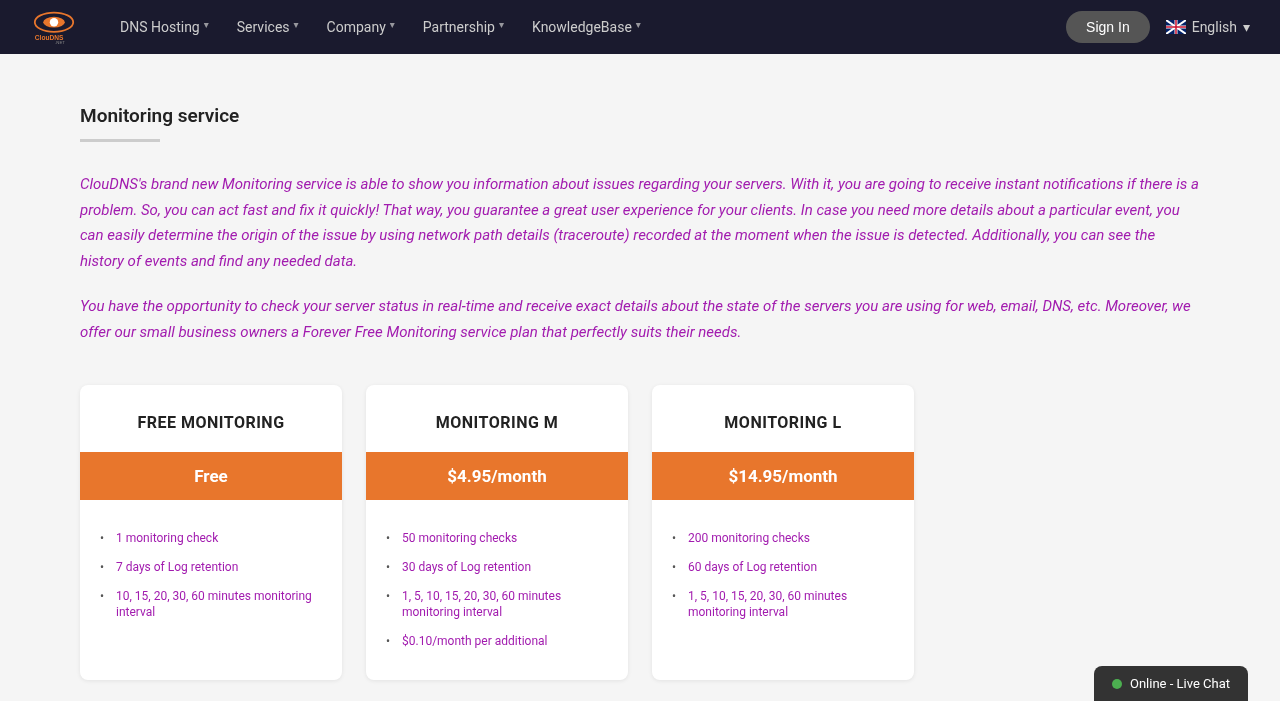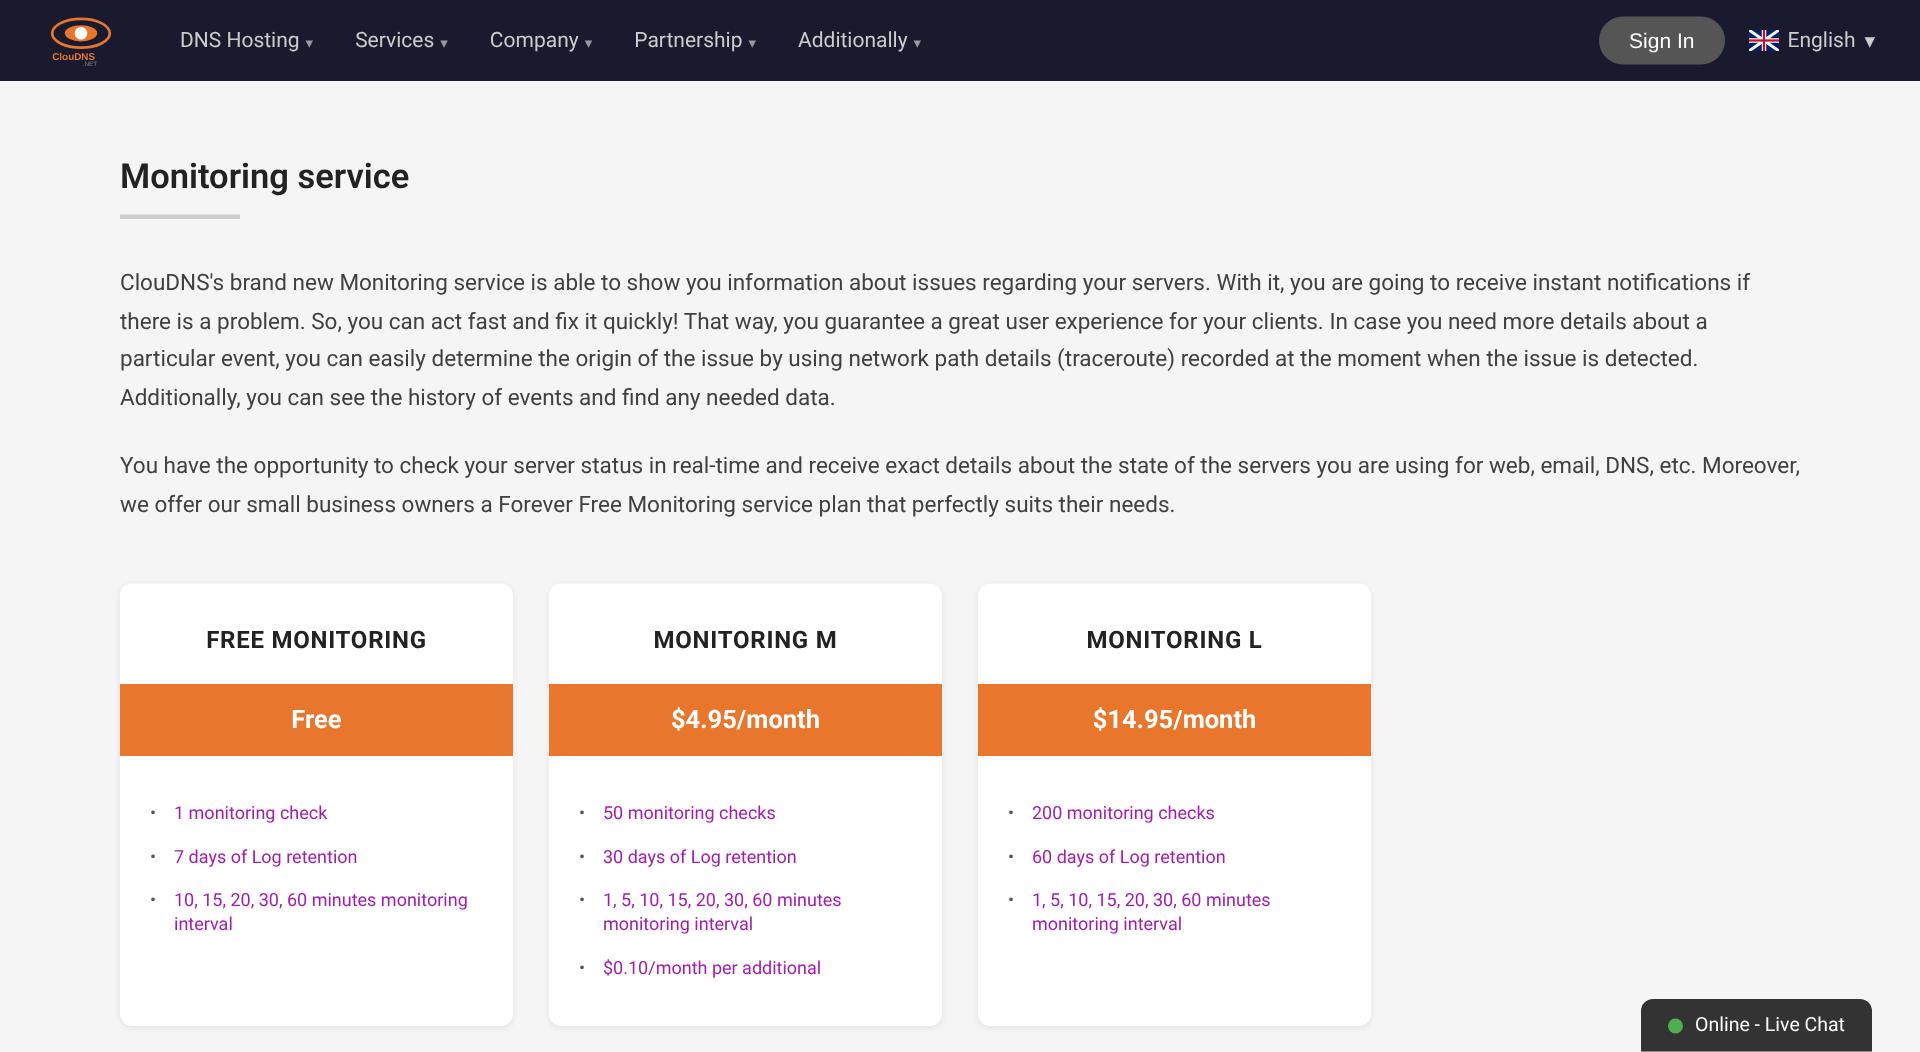--- a/index.html
+++ b/index.html
@@ -28,21 +28,21 @@
       align-items: center;
       gap: 4px;
       flex: 1;
     }
     .nav-item {
       color: #ccc;
       font-size: 14px;
       padding: 6px 12px;
       cursor: pointer;
       display: flex;
-      align-items: flex-end;
+      align-items: flex-start;
       gap: 4px;
       border-radius: 4px;
       white-space: nowrap;
     }
     .nav-item .chevron {
       font-size: 10px;
       opacity: 0.7;
     }
     .nav-right {
       display: flex;
@@ -68,36 +68,37 @@
       justify-content: center;
     }
 
     
     .content {
       max-width: 1200px;
       margin: 0 auto;
       padding: 50px 40px 40px;
     }
     .page-title {
-      font-size: 23px;
+      font-size: 19px;
       font-weight: 600;
       color: #222;
       margin-bottom: 12px;
     }
     .title-underline {
       width: 80px;
       height: 3px;
       background: #ccc;
       margin-bottom: 30px;
     }
     .description {
       font-size: 15px;
       line-height: 1.7;
-      color: #404040;
+      color: #a21caf;
       margin-bottom: 20px;
+      font-style: italic;
     }
 
     
     .pricing-grid {
       display: grid;
       grid-template-columns: repeat(4, 1fr);
       gap: 24px;
       margin-top: 40px;
     }
     .pricing-card {
@@ -189,21 +190,21 @@
     </div>
     <div class="nav-item">
       <span>Company</span>
       <span class="chevron">▾</span>
     </div>
     <div class="nav-item">
       <span>Partnership</span>
       <span class="chevron">▾</span>
     </div>
     <div class="nav-item">
-      <span>Additionally</span>
+      <span>KnowledgeBase</span>
       <span class="chevron">▾</span>
     </div>
   </div>
 
   <div class="nav-right">
     <button class="signin-btn">Sign In</button>
     <div class="lang-selector">
       <svg width="20" height="14" viewBox="0 0 20 14">
         <rect width="20" height="14" fill="#012169"></rect>
         <line x1="0" y1="0" x2="20" y2="14" stroke="white" stroke-width="2"></line>

